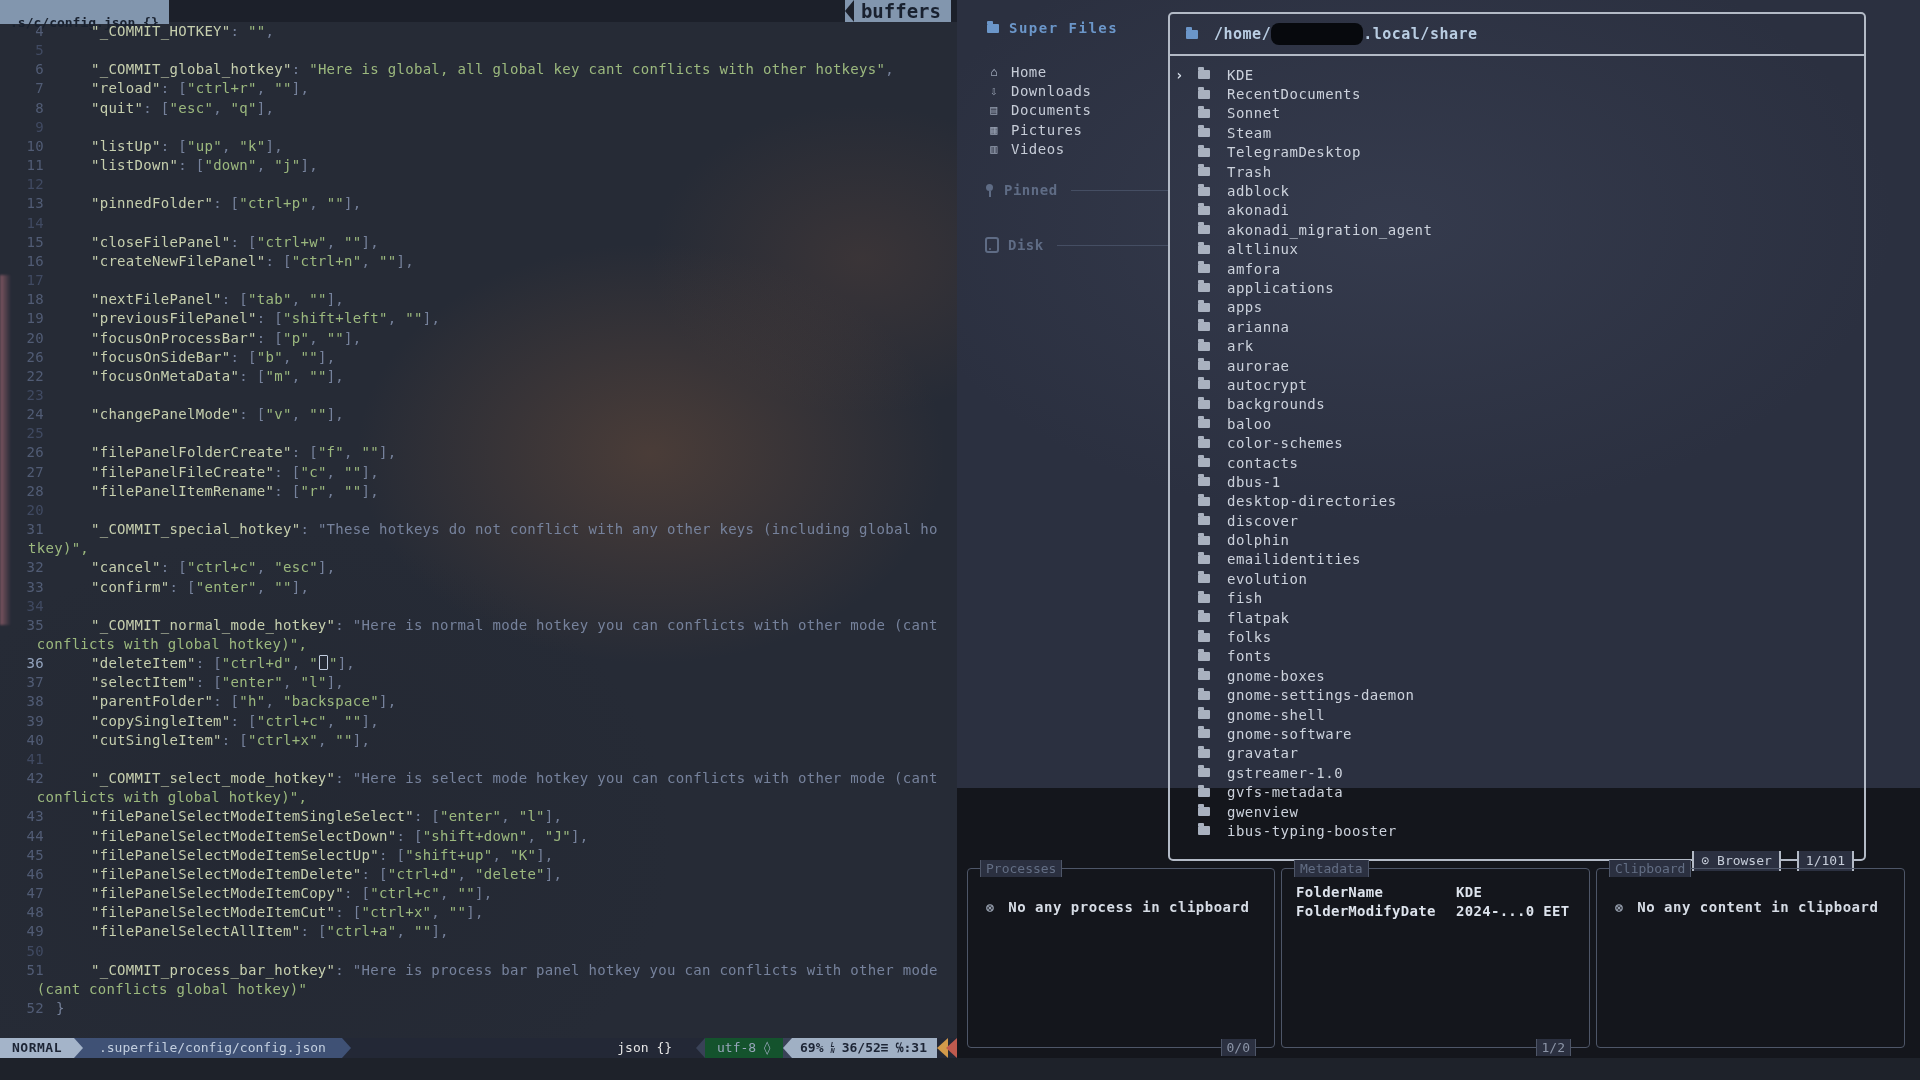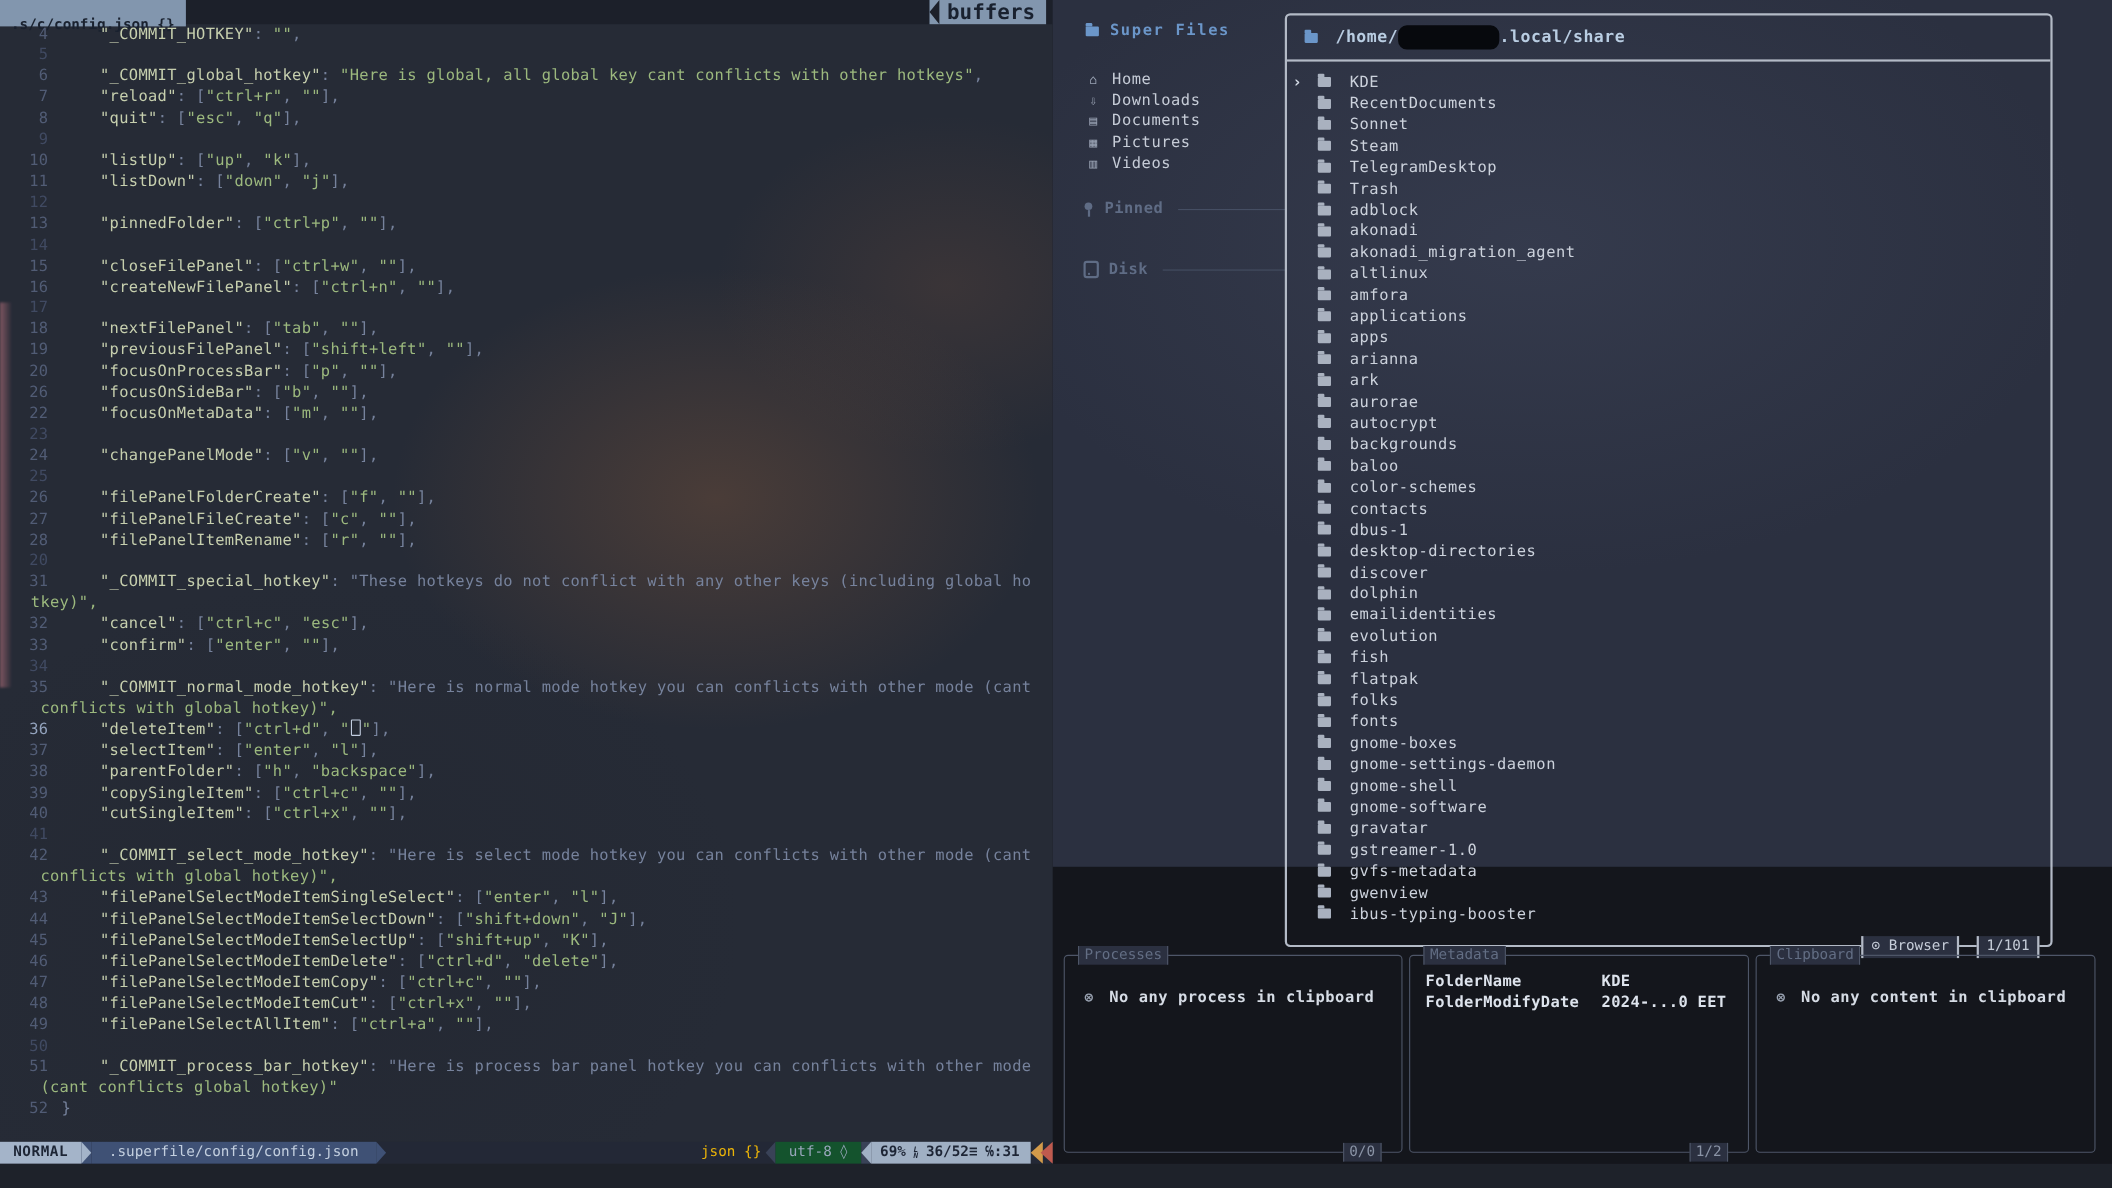--- a/index.html
+++ b/index.html
@@ -39,21 +39,21 @@
 
   
   #statusline{position:absolute;left:0;top:1038px;width:100%;height:20px;background:#232836;
       display:flex;align-items:stretch;font-size:13px;line-height:20px}
   .sl-mode{background:#a4b4c9;color:#1d2535;font-weight:bold;padding:0 12px;letter-spacing:.5px}
   .tri{width:0;height:0;border-style:solid;flex:none}
   .t-mode{border-width:10px 0 10px 9px;border-color:transparent transparent transparent #a4b4c9;background:#3f5175}
   .sl-path{background:#3f5175;color:#c3cfdf;padding:0 16px}
   .t-path{border-width:10px 0 10px 9px;border-color:transparent transparent transparent #3f5175}
   .sl-spacer{flex:1}
-  .sl-ft{color:#eab308;margin-right:4px}
+  .sl-ft{color:#e5e5e5;margin-right:24px}
   .t-enc{border-width:10px 9px 10px 0;border-color:transparent #394257 transparent transparent}
   .sl-enc{background:#14532d;color:#98a6bb;padding:0 12px;display:flex;gap:7px;align-items:center}
   .t-pos{border-width:10px 9px 10px 0;border-color:transparent #a0b0c4 transparent transparent;background:#394257}
   .sl-pos{background:#a0b0c4;color:#1d2535;padding:0 10px 0 8px;display:flex;align-items:center;gap:7px;font-weight:bold}
   .ln-icon{display:inline-flex;flex-direction:column;justify-content:center;font-size:7px;line-height:6px;
       font-weight:bold;color:#1d2535}
   .warn-chevrons{display:flex;align-items:center}
   .warn-chevrons i{width:0;height:0;border-style:solid;border-width:10px 11px 10px 0}
   .warn-chevrons .w1{border-color:transparent #d29a4a transparent transparent}
   .warn-chevrons .w2{border-color:transparent #bf5a4e transparent transparent;margin-left:-2px}

